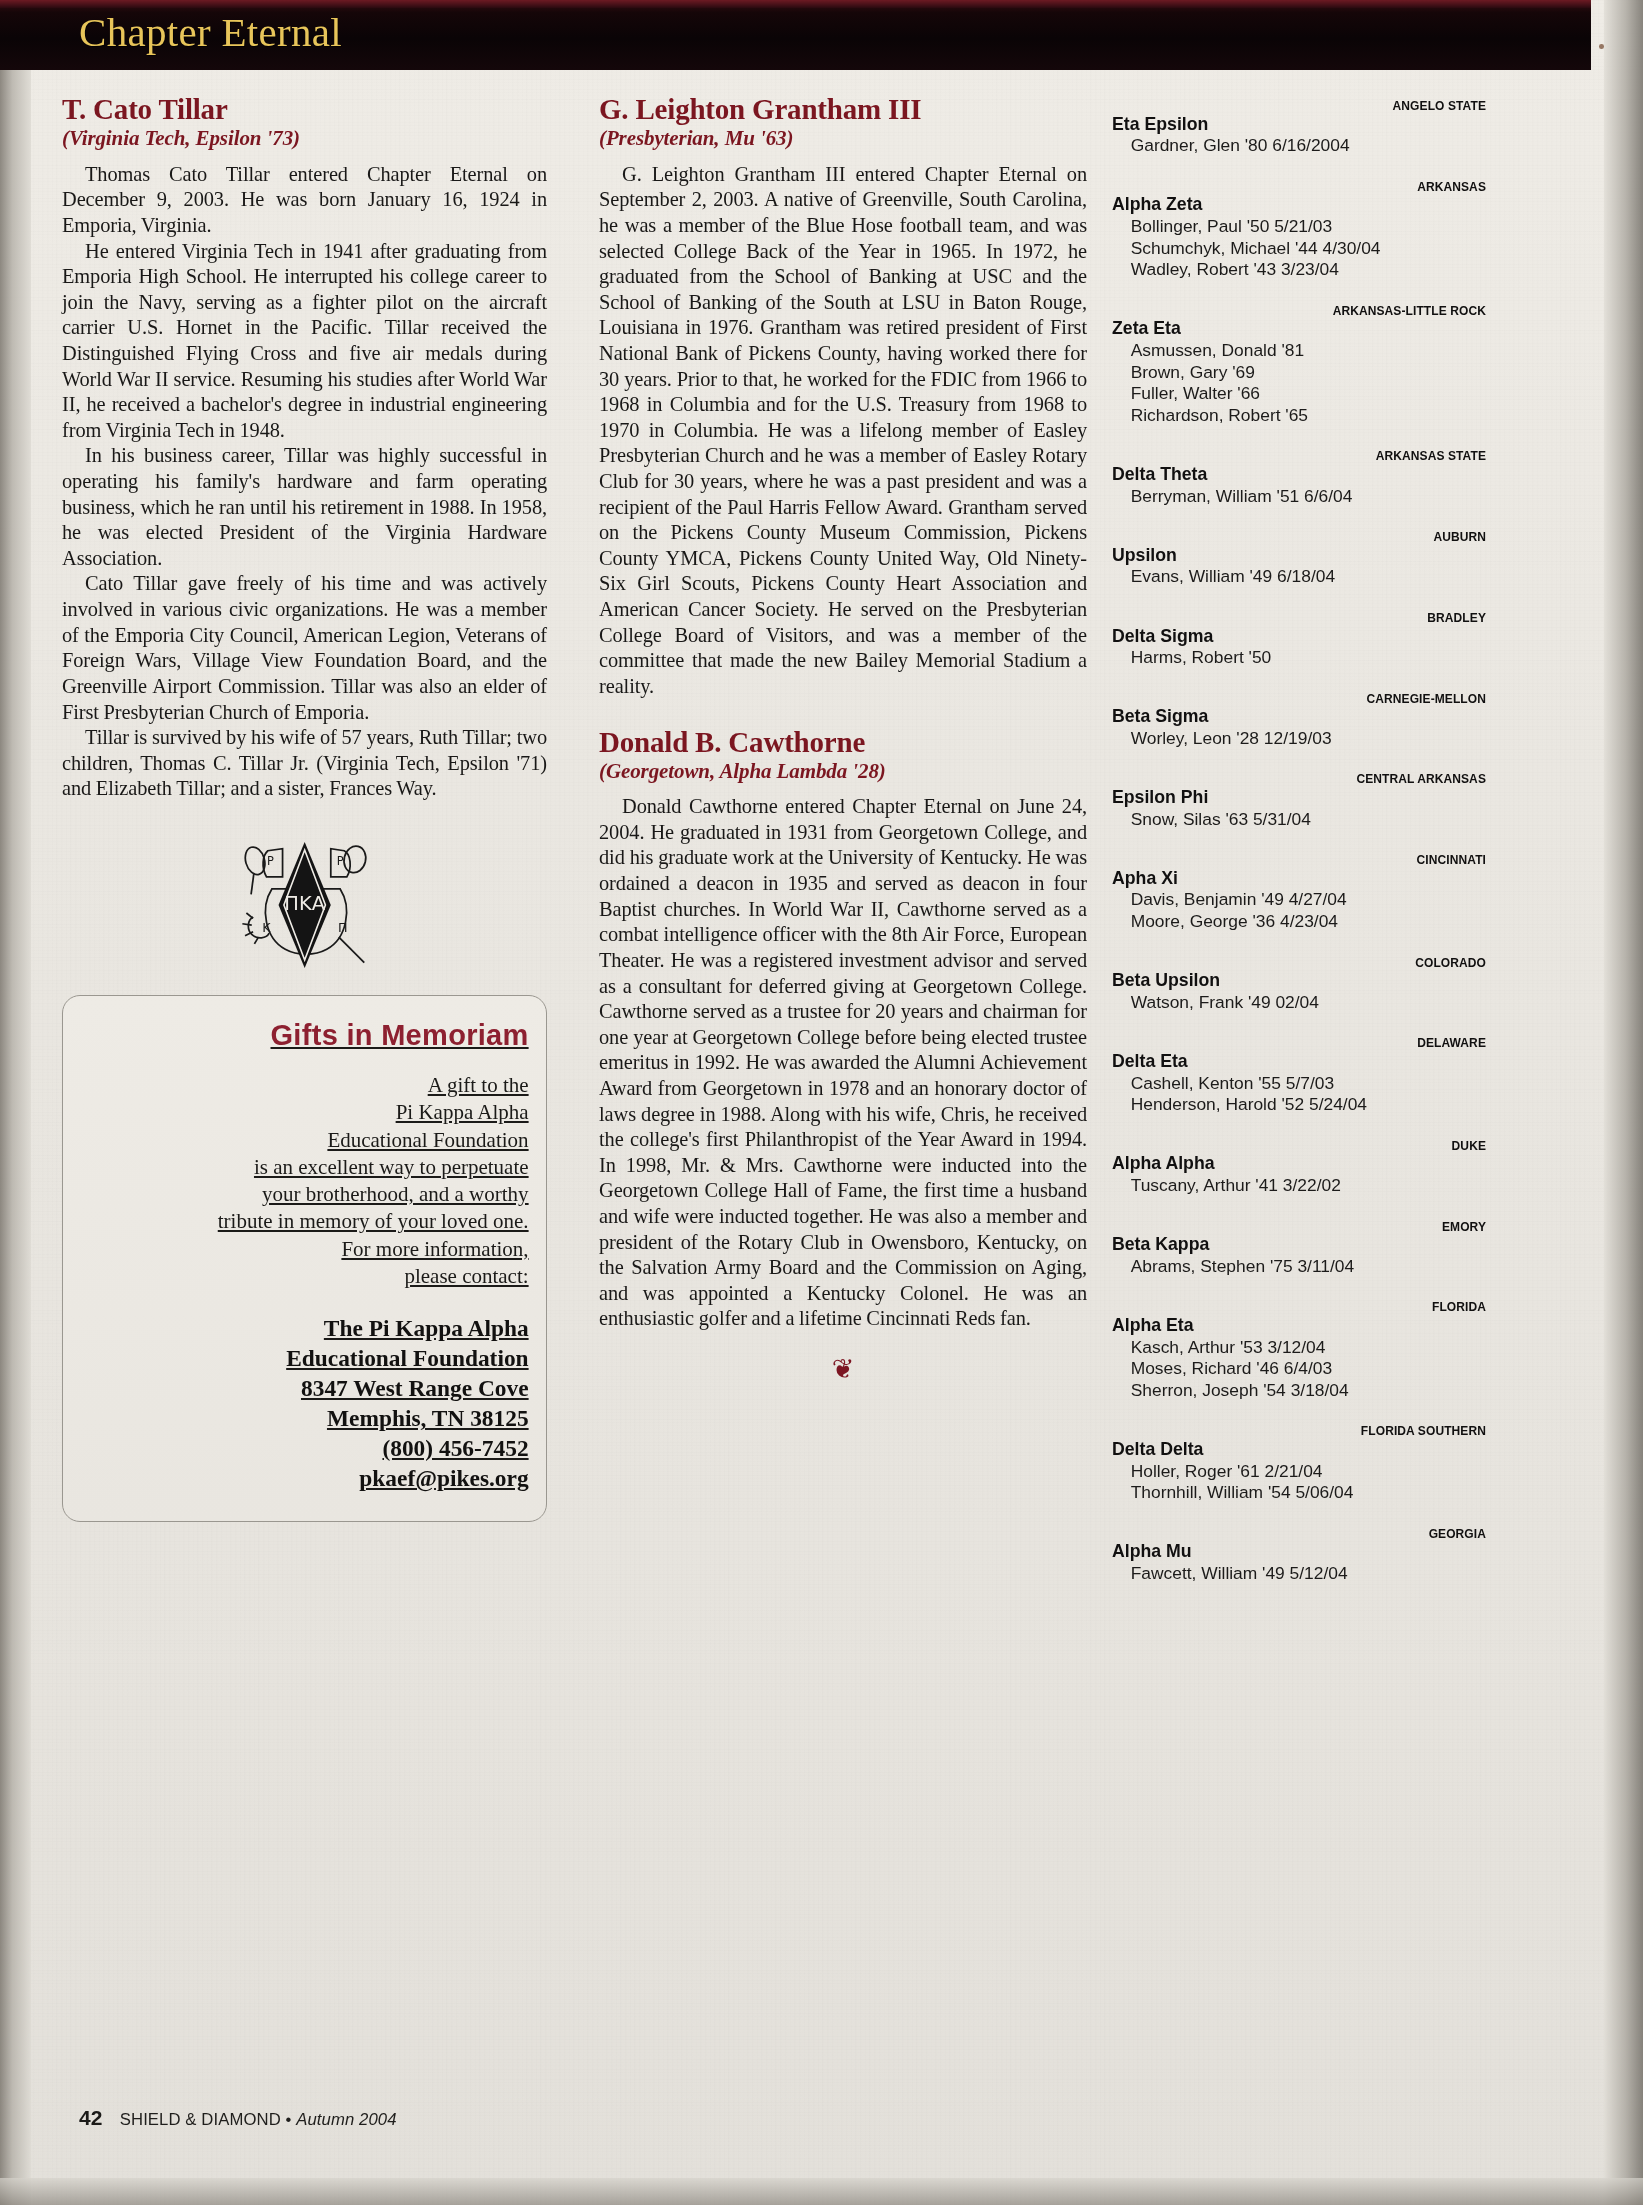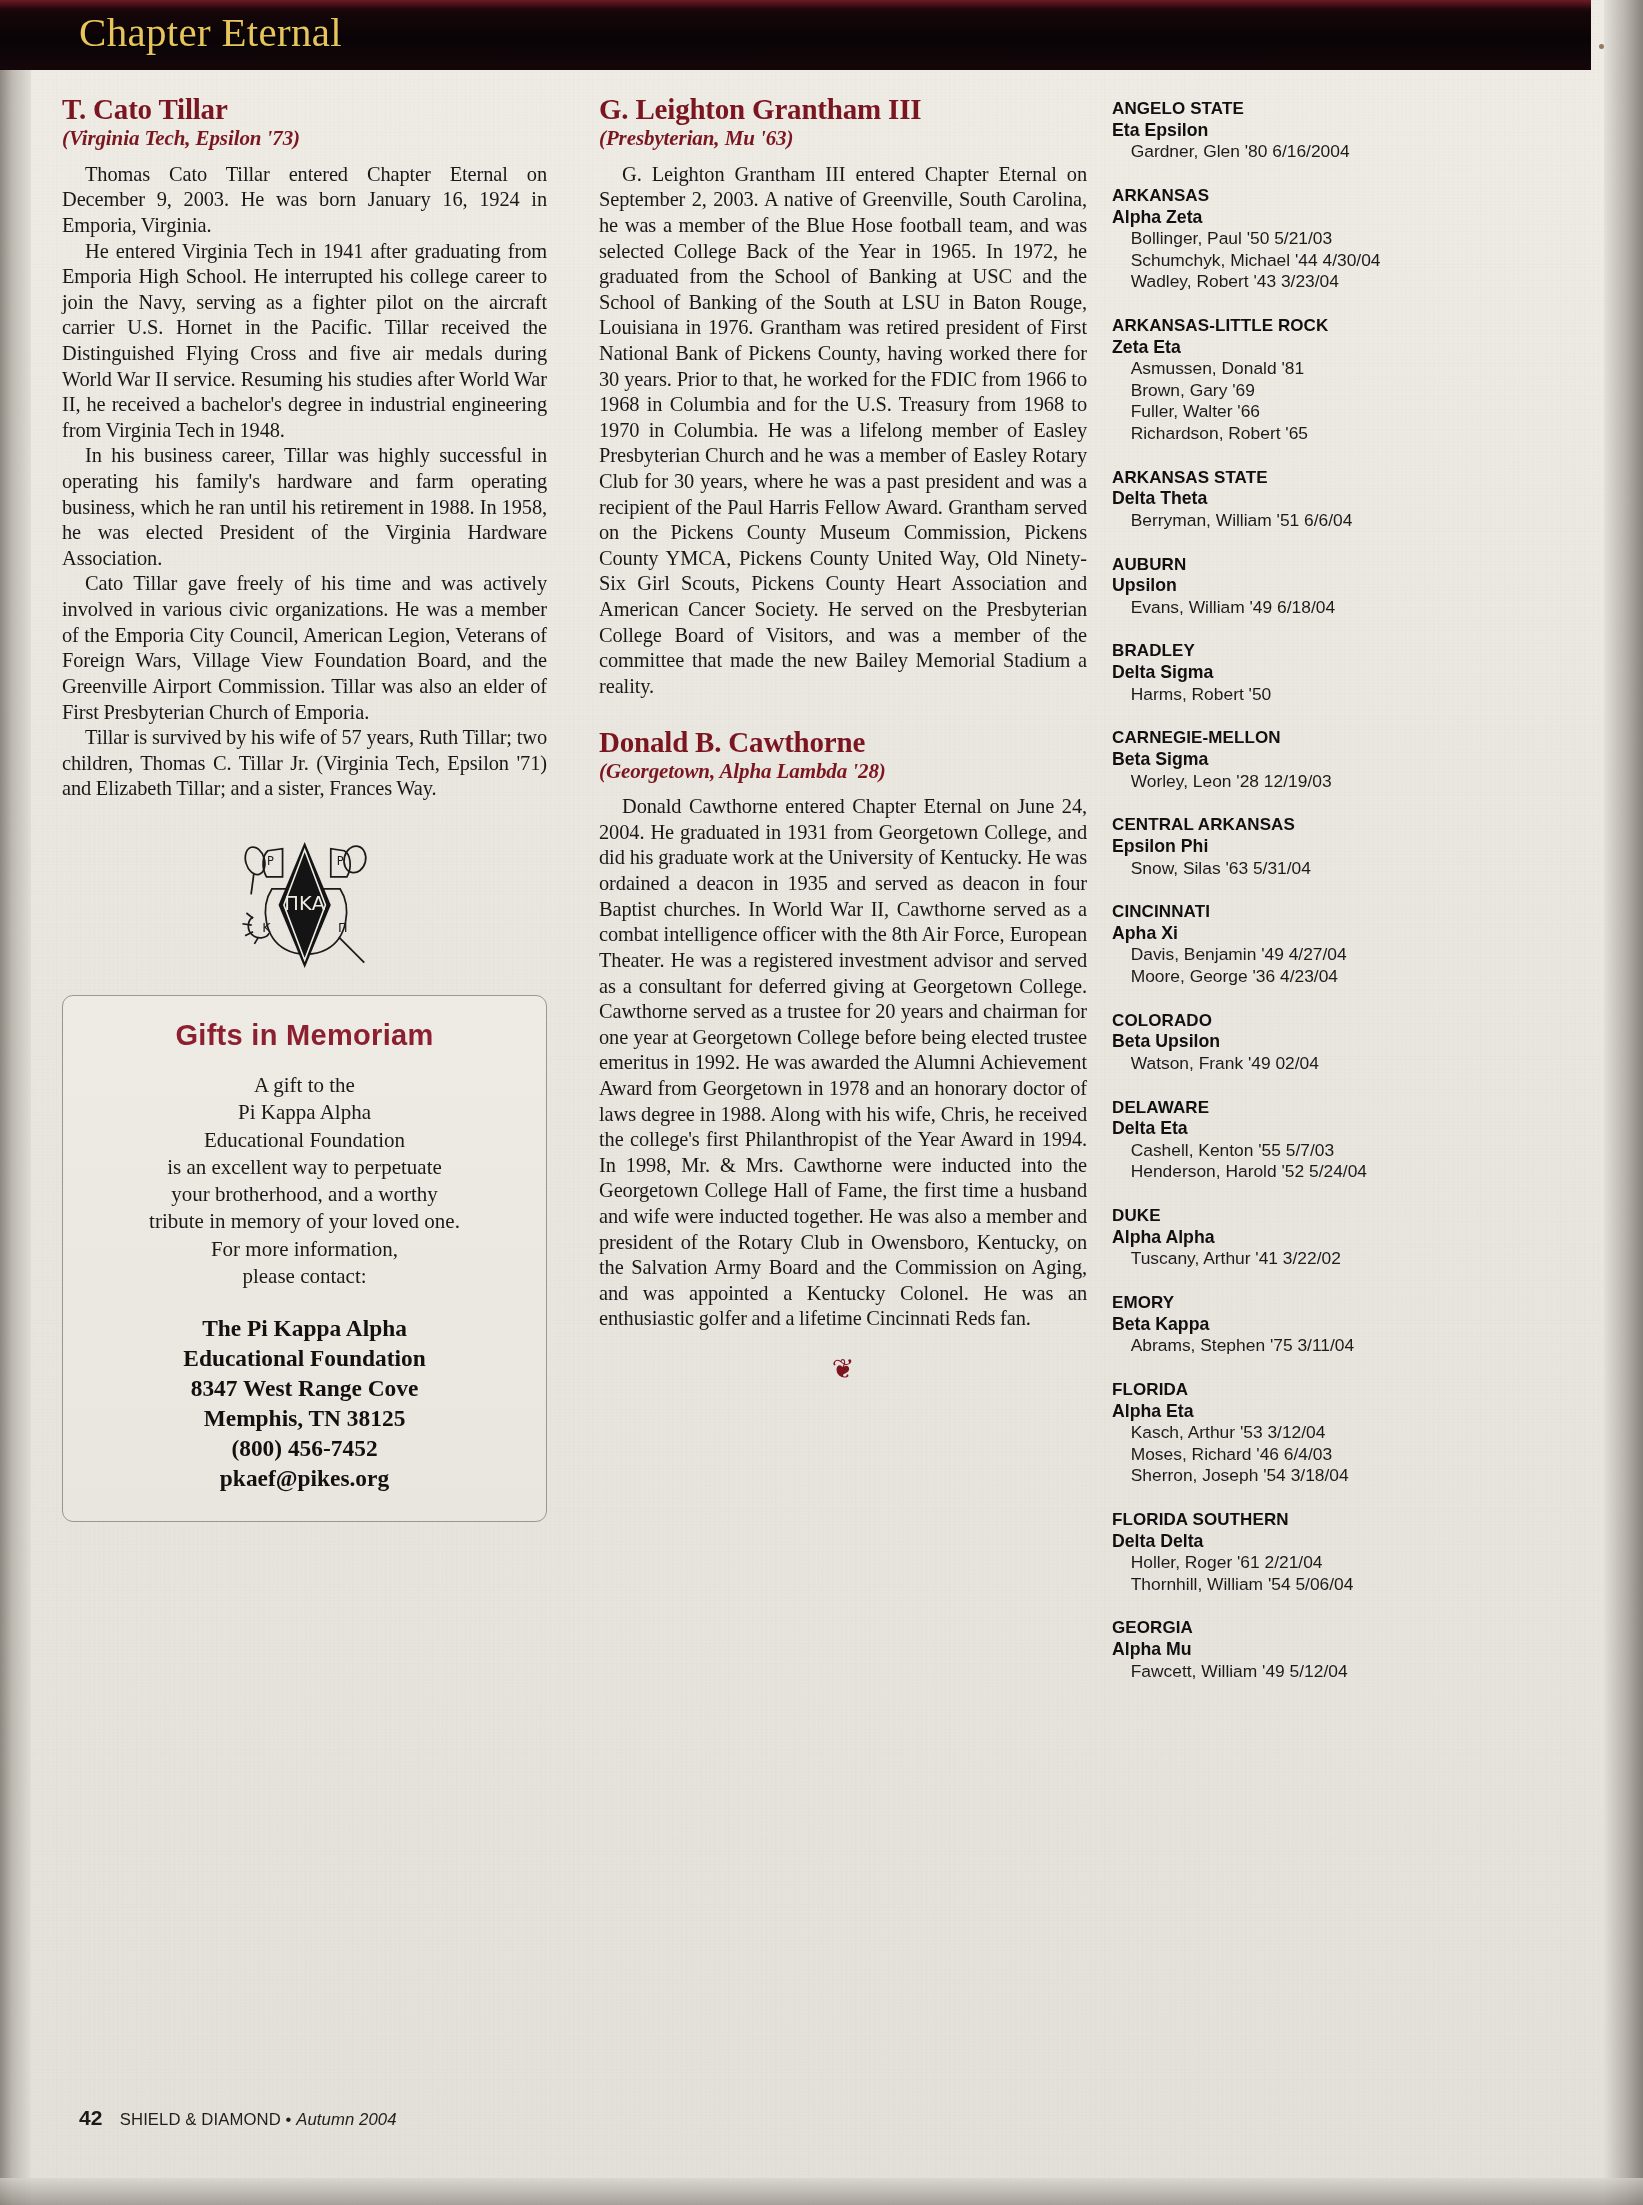--- a/index.html
+++ b/index.html
@@ -109,24 +109,25 @@
   .badge-wrap{
     width:100%;
     display:flex;justify-content:center;align-items:center;
     margin-top:36px;margin-bottom:23px;
   }
 
   
   .memoriam{
     margin-top:6.7px;
     border:1.3px solid #9a9790;
-    border-radius:11px;
+    border-radius:18px;
     padding:23px 17.4px 27px 17.4px;
-    text-align:center;
+    text-align:right;
     background:linear-gradient(180deg,#eeebe5 0%, #e9e6e0 100%);
+    text-decoration:underline;
   }
   .memoriam-title{
     font-family:"Liberation Sans", sans-serif;
     font-weight:bold;
     font-size:29px;
     color:#8d2030;
     letter-spacing:0.3px;
     margin-bottom:20px;
   }
   .memoriam-body{
@@ -150,24 +151,25 @@
   .ornament{
     width:100%;text-align:center;margin-top:24px;
     color:#7c1522;font-size:27px;line-height:1;
   }
 
   
   .chapter-group{margin-bottom:23px;}
   .chapter-school{
     font-family:"Liberation Sans", sans-serif;
     font-weight:bold;
-    font-size:17px;
+    font-size:12px;
     letter-spacing:0.1px;
     color:#111010;
     line-height:1.22;
+    text-align:right;
   }
   .chapter-greek{
     font-family:"Liberation Sans", sans-serif;
     font-weight:bold;
     font-size:17.7px;
     color:#111010;
     line-height:1.22;
   }
   .chapter-entry{
     font-family:"Liberation Sans", sans-serif;

